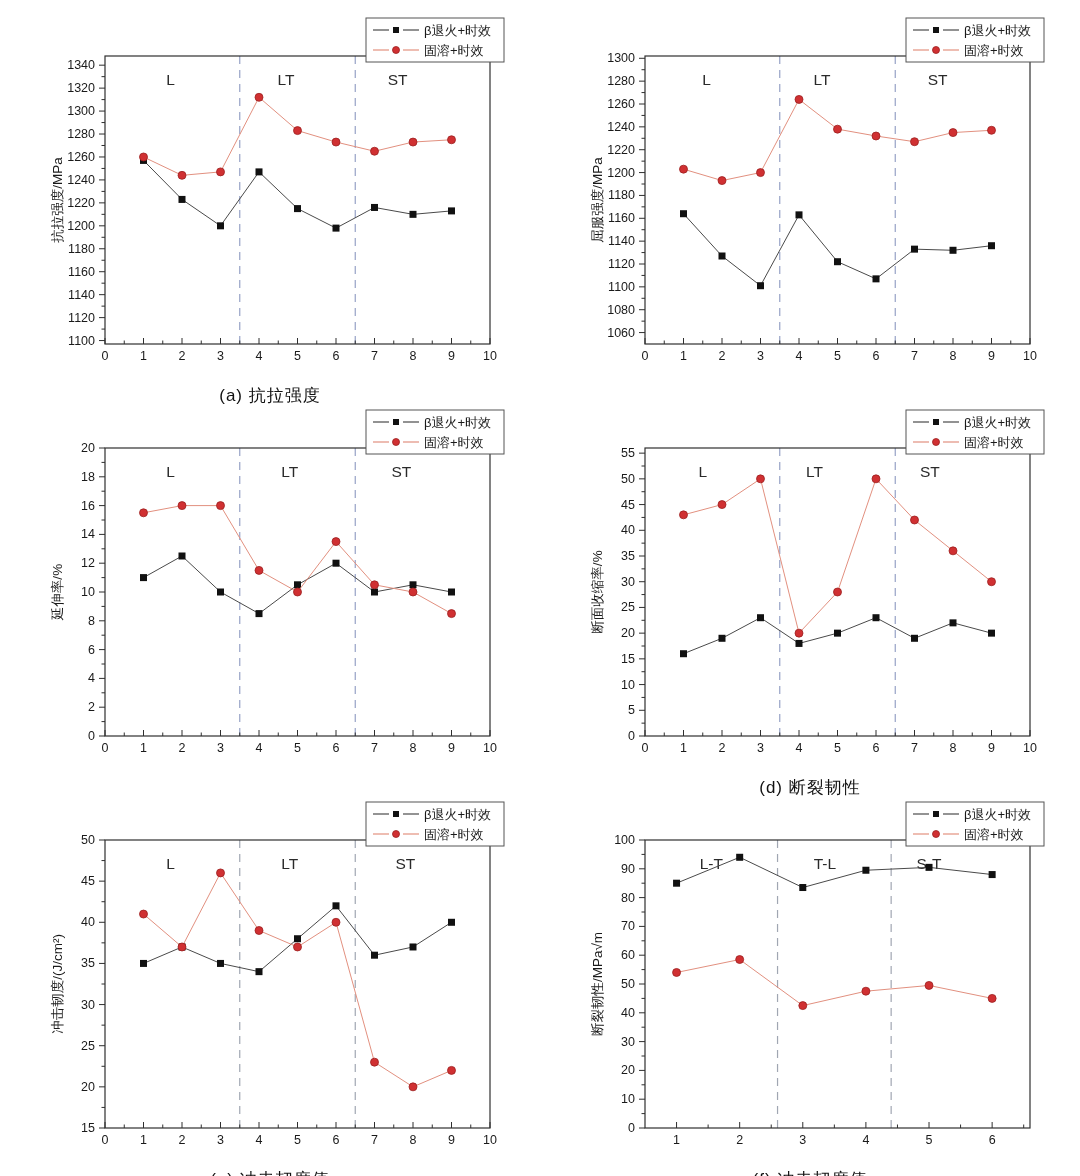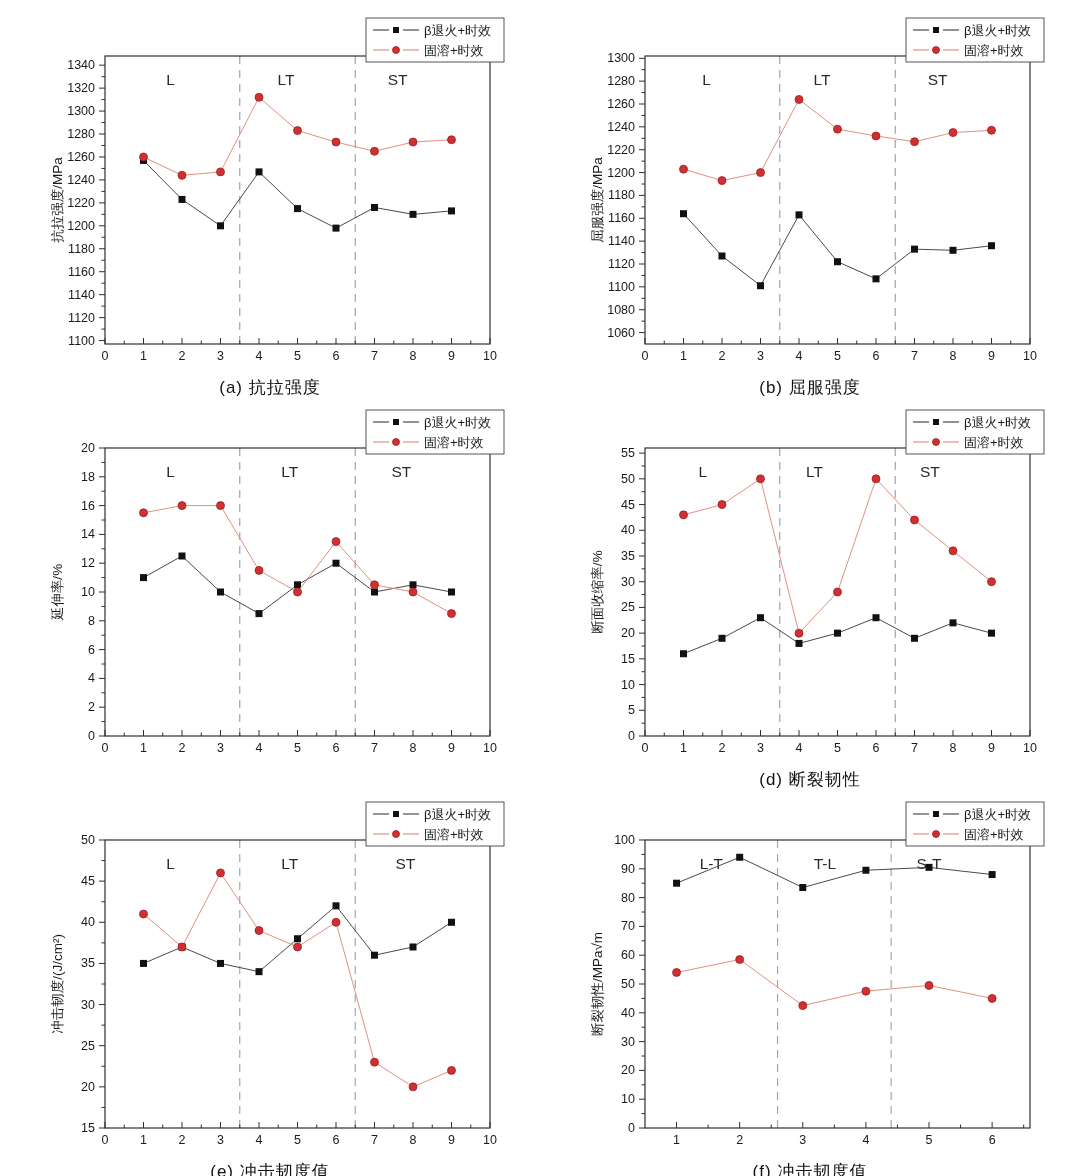--- a/index.html
+++ b/index.html
@@ -1,20 +1,20 @@
 <!DOCTYPE html>
 <html><head>
 <meta charset="utf-8">
 <style>
   html,body{margin:0;padding:0;background:#ffffff;}
   body{width:1080px;height:1176px;font-family:"Liberation Sans",sans-serif;overflow:hidden;}
   .grid{display:grid;grid-template-columns:540px 540px;grid-auto-rows:392px;width:1080px;}
   .cell{position:relative;width:540px;height:392px;}
   .cell svg{position:absolute;left:0;top:0;}
-  .caption{position:absolute;left:0;right:0;top:376px;text-align:center;
+  .caption{position:absolute;left:0;right:0;top:384px;text-align:center;
            font-size:17px;color:#111;letter-spacing:1px;}
   svg text{font-family:"Liberation Sans",sans-serif;}
 </style>
 </head>
 <body>
 
 <div class="grid">
   <div class="cell">
     <svg width="540" height="392">
         <line x1="239.75" y1="56" x2="239.75" y2="344" stroke="#96a2c6" stroke-width="1.2" stroke-dasharray="8 6"></line>
@@ -248,21 +248,20 @@
           <line x1="373" y1="30" x2="389" y2="30" stroke="#4a4a4a" stroke-width="1.2"></line>
           <line x1="403" y1="30" x2="419" y2="30" stroke="#4a4a4a" stroke-width="1.2"></line>
           <rect x="393" y="27" width="6" height="6" fill="#111111"></rect>
           <text x="424" y="34.5" font-size="13" fill="#1a1a1a">β退火+时效</text>
           <line x1="373" y1="50" x2="389" y2="50" stroke="#e2907f" stroke-width="1.2"></line>
           <line x1="403" y1="50" x2="419" y2="50" stroke="#e2907f" stroke-width="1.2"></line>
           <circle cx="396" cy="50" r="3.5" fill="#d03032" stroke="#9c1f1f" stroke-width="0.8"></circle>
           <text x="424" y="54.5" font-size="13" fill="#1a1a1a">固溶+时效</text>
         </g>
       </svg>
-    <div class="caption">(b) 屈服强度</div>
   </div>
   <div class="cell">
     <svg width="540" height="392">
         <line x1="239.75" y1="56" x2="239.75" y2="344" stroke="#96a2c6" stroke-width="1.2" stroke-dasharray="8 6"></line>
         <line x1="355.25" y1="56" x2="355.25" y2="344" stroke="#96a2c6" stroke-width="1.2" stroke-dasharray="8 6"></line>
         <rect x="105" y="56" width="385" height="288" fill="none" stroke="#2f2f2f" stroke-width="1.2"></rect>
         <g>
           <line x1="99" y1="344" x2="105" y2="344" stroke="#2f2f2f" stroke-width="1"></line>
           <text x="95" y="348" text-anchor="end" font-size="12.5" fill="#1a1a1a">0</text>
           <line x1="99" y1="315.2" x2="105" y2="315.2" stroke="#2f2f2f" stroke-width="1"></line>

